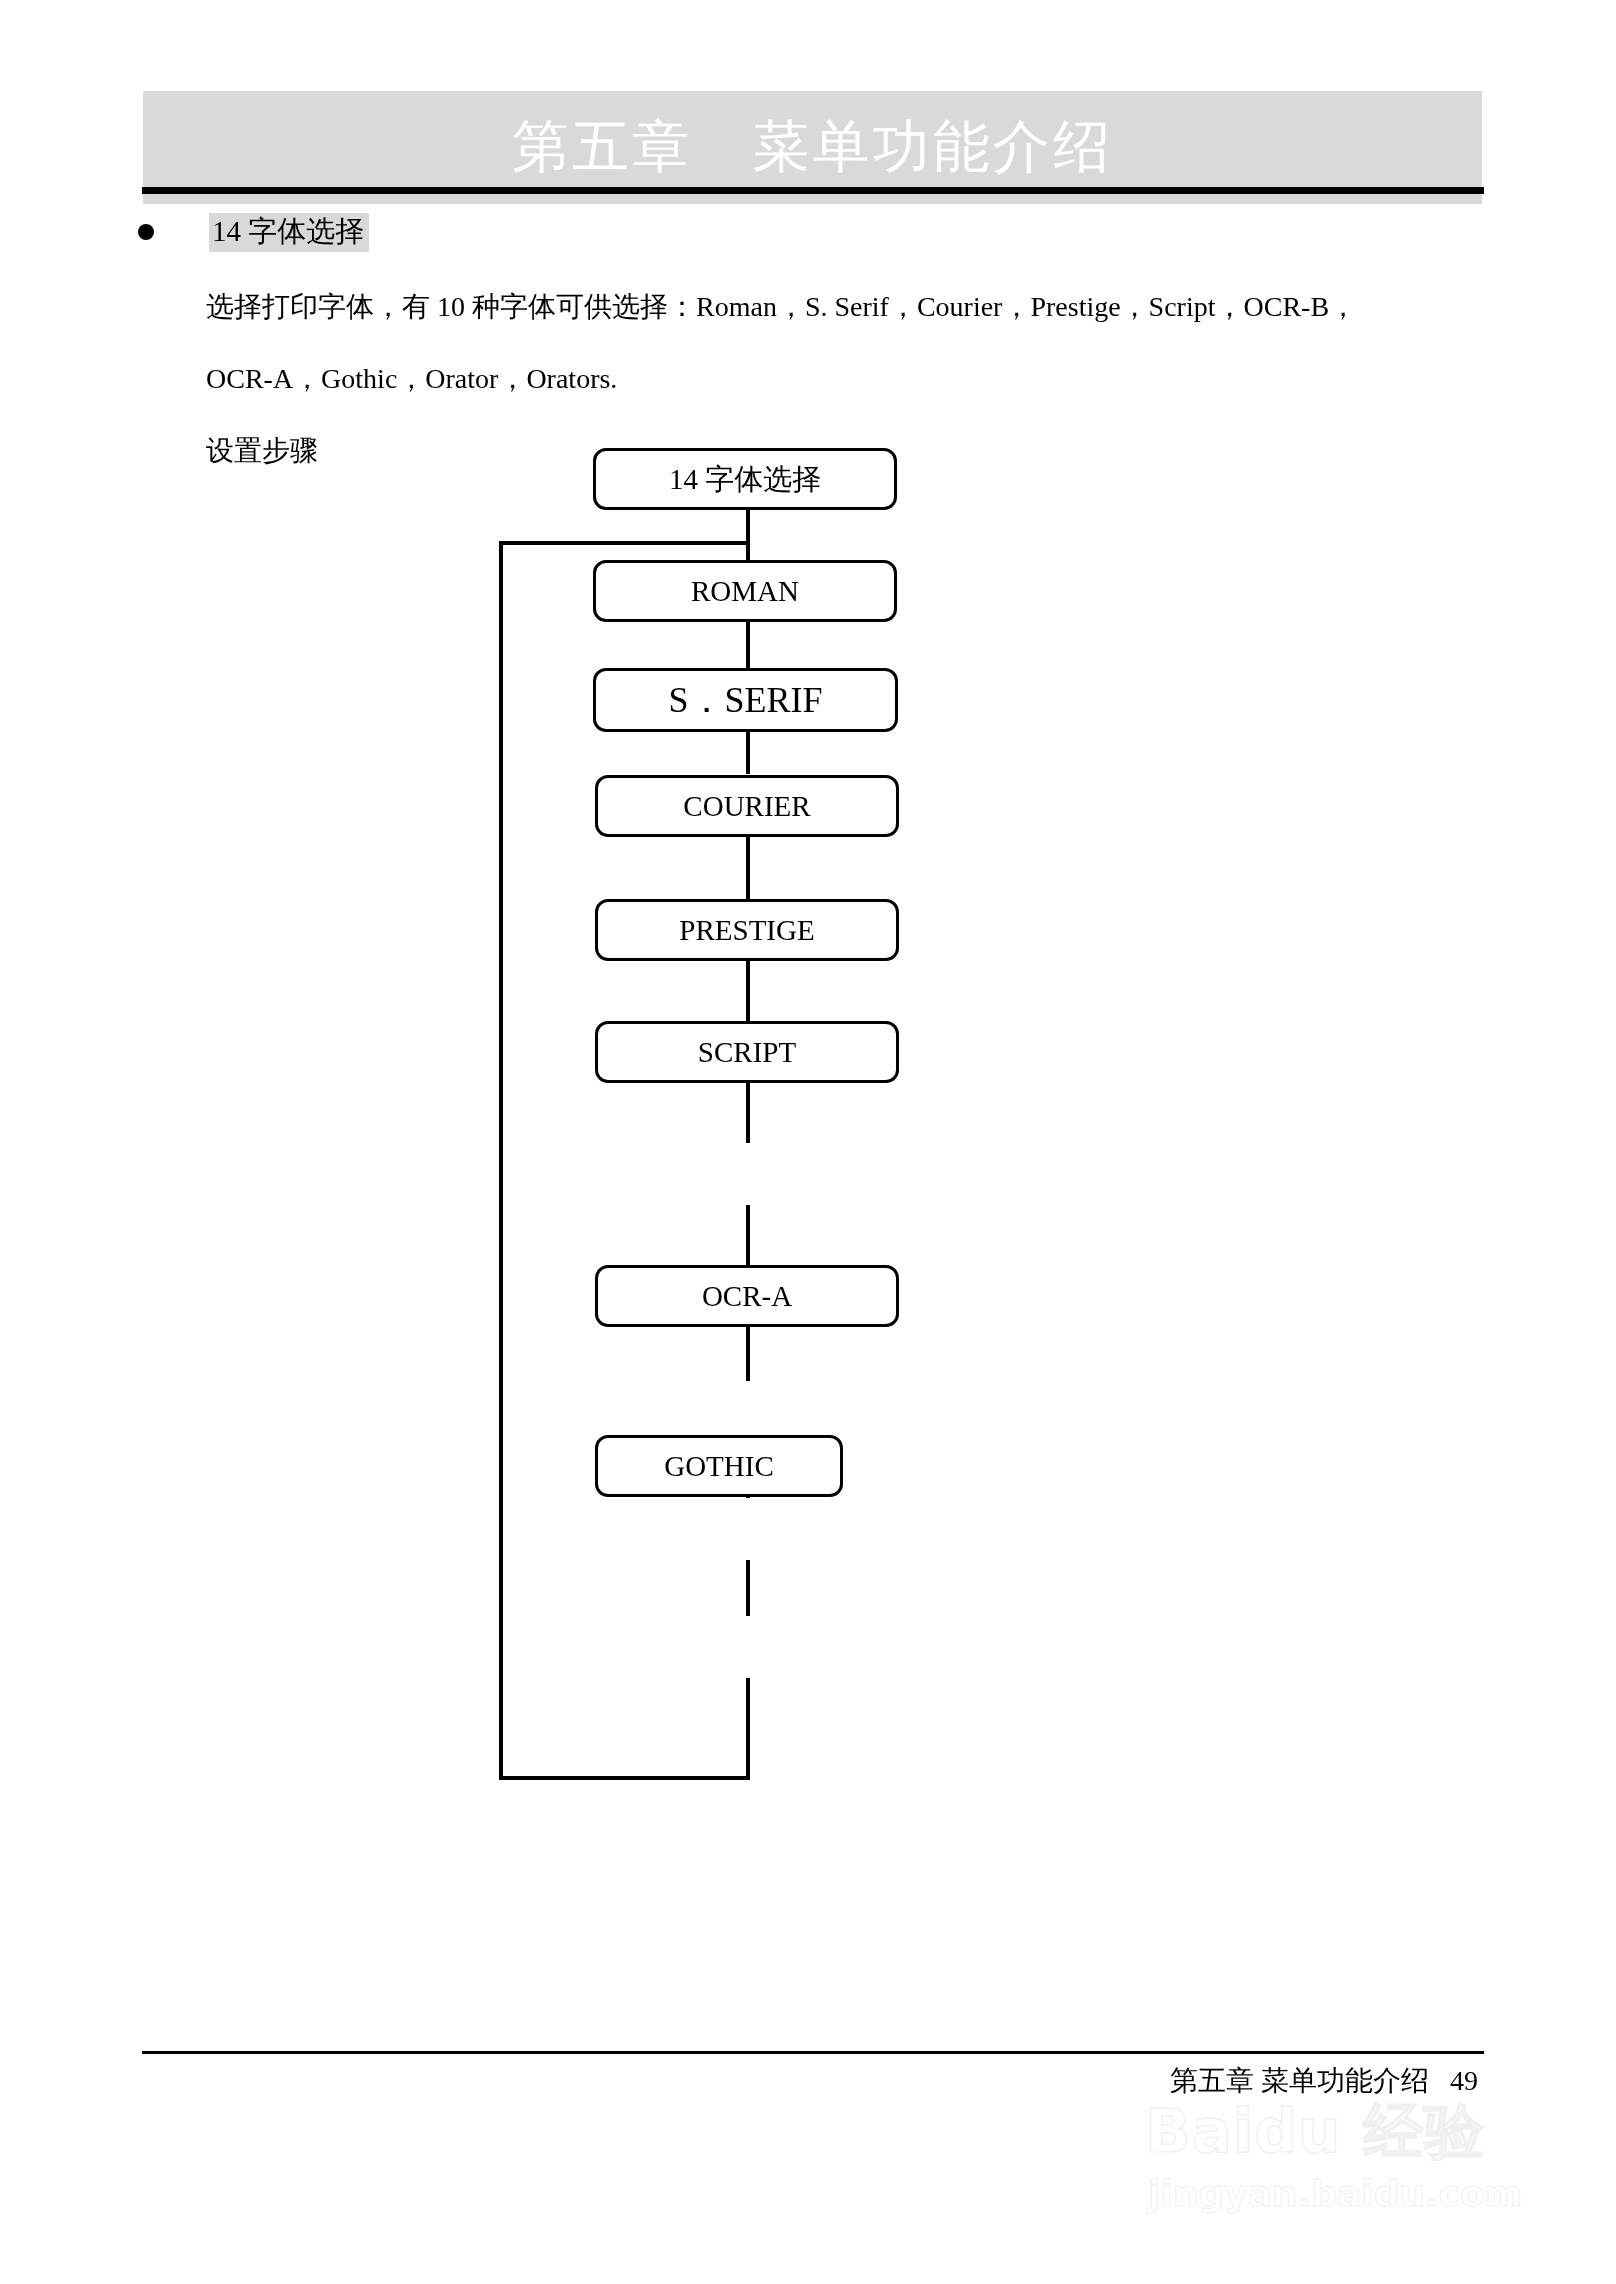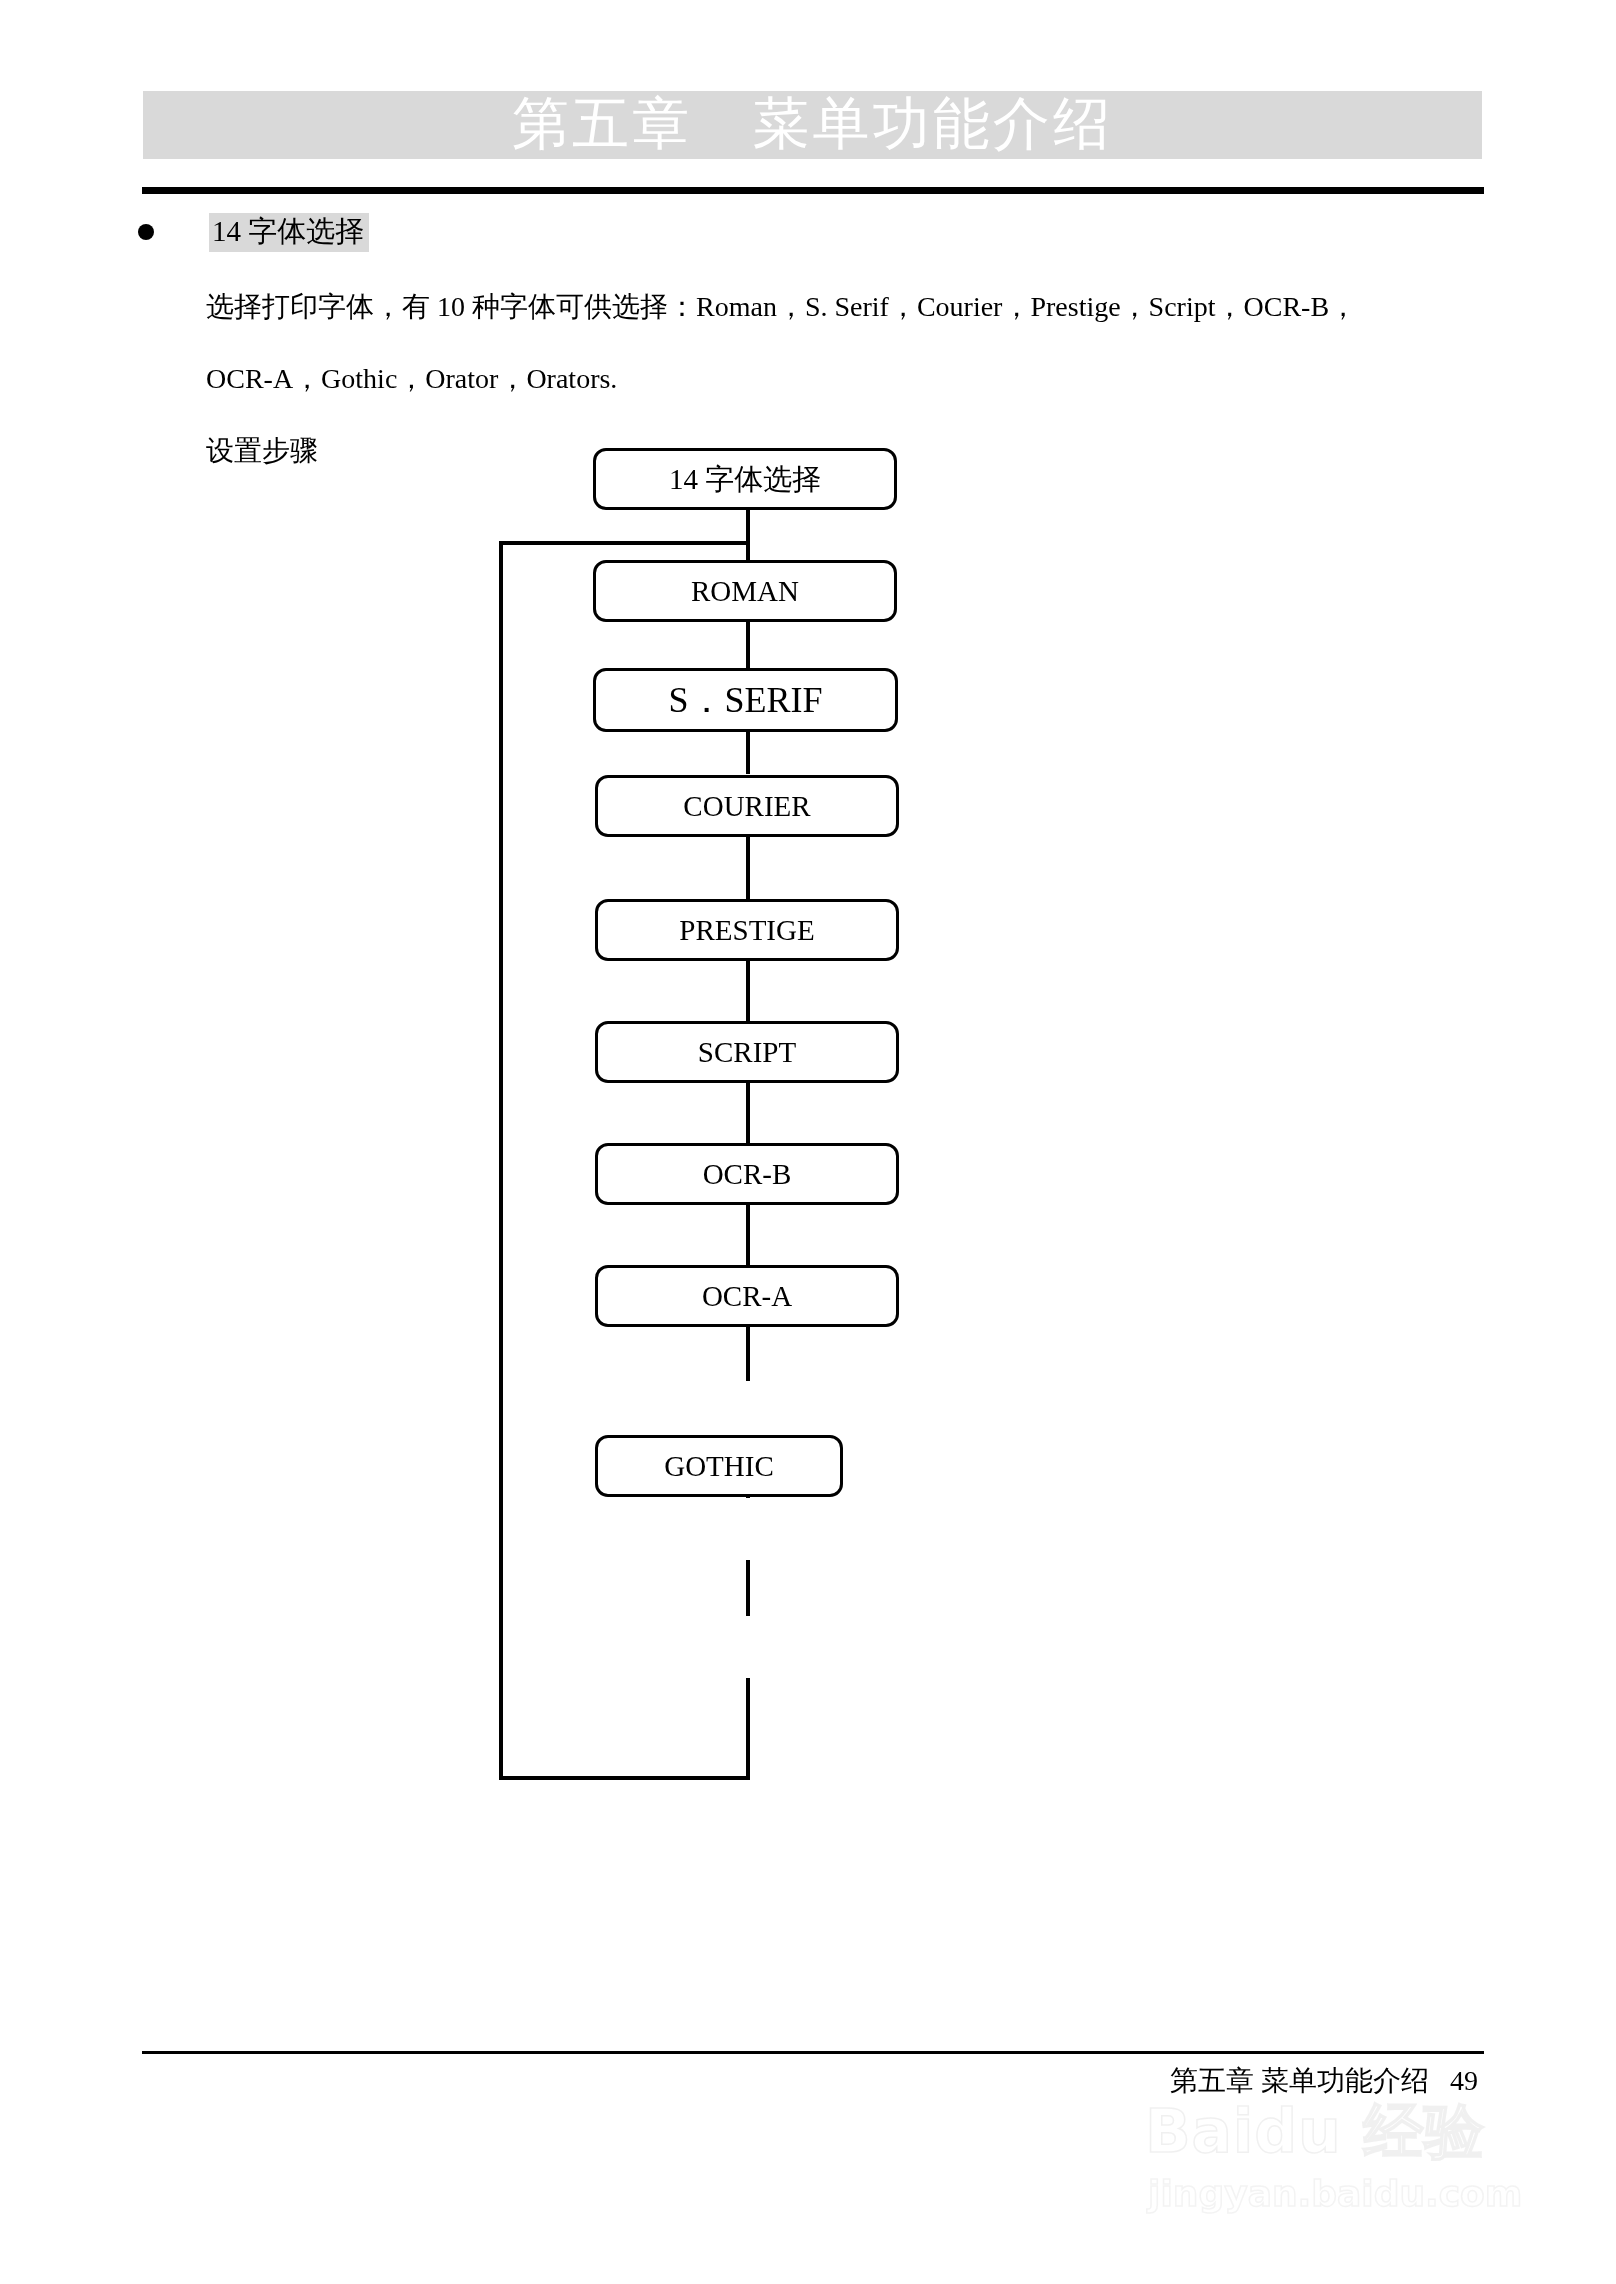--- a/index.html
+++ b/index.html
@@ -21,21 +21,21 @@
     background: #ffffff;
     overflow: hidden;
   }
 
   
   .chapter-banner {
     position: absolute;
     left: 143px;
     top: 91px;
     width: 1339px;
-    height: 68px;
+    height: 113px;
     background: #d9d9d9;
   }
 
   .chapter-banner-title {
     position: absolute;
     left: 0;
     right: 0;
     top: 50%;
     transform: translateY(-52%);
     text-align: center;
@@ -229,21 +229,20 @@
       <div class="flow-link flow-link-v" style="left: 746px; top: 1678px; height: 101px;"></div>
       <div class="flow-link flow-link-h" style="left: 499px; top: 1776px; width: 251px;"></div>
       <div class="flow-link flow-link-v" style="left: 499px; top: 541px; height: 1239px;"></div>
       <div class="flow-link flow-link-h" style="left: 499px; top: 541px; width: 251px;"></div>
       <div class="flow-node node-size-normal" style="left: 593px; top: 448px; width: 304px; height: 62px;">14 字体选择</div>
       <div class="flow-node node-size-normal" style="left: 593px; top: 560px; width: 304px; height: 62px;">ROMAN</div>
       <div class="flow-node node-size-large" style="left: 593px; top: 668px; width: 305px; height: 64px; text-align: right;">S．SERIF</div>
       <div class="flow-node node-size-normal" style="left: 595px; top: 775px; width: 304px; height: 62px;">COURIER</div>
       <div class="flow-node node-size-normal" style="left: 595px; top: 899px; width: 304px; height: 62px;">PRESTIGE</div>
       <div class="flow-node node-size-normal" style="left: 595px; top: 1021px; width: 304px; height: 62px;">SCRIPT</div>
-      <div class="flow-node node-size-normal" style="left: 595px; top: 1143px; width: 304px; height: 62px;">OCR-B</div>
       <div class="flow-node node-size-normal" style="left: 595px; top: 1265px; width: 304px; height: 62px;">OCR-A</div>
       <div class="flow-node node-size-normal" style="left: 595px; top: 1435px; width: 248px; height: 62px; text-align: center;">GOTHIC</div>
     </div>
 
   <div class="footer-rule"></div>
   <div class="footer-text">第五章 菜单功能介绍   49</div>
 
   <div class="watermark">
     <div class="watermark-main">Baidu 经验</div>
     <div class="watermark-sub">jingyan.baidu.com</div>

